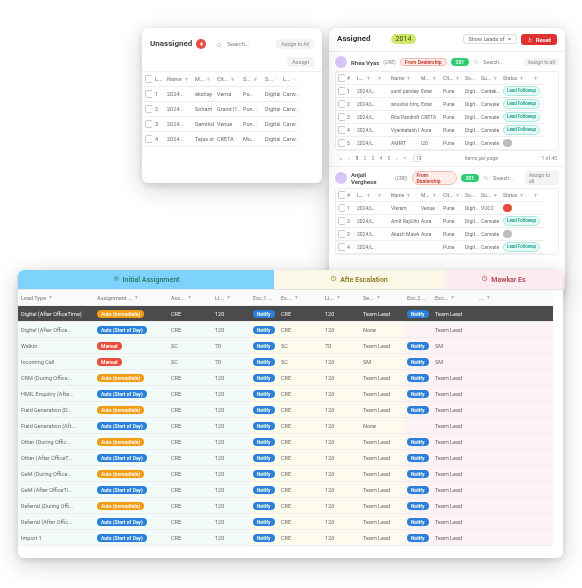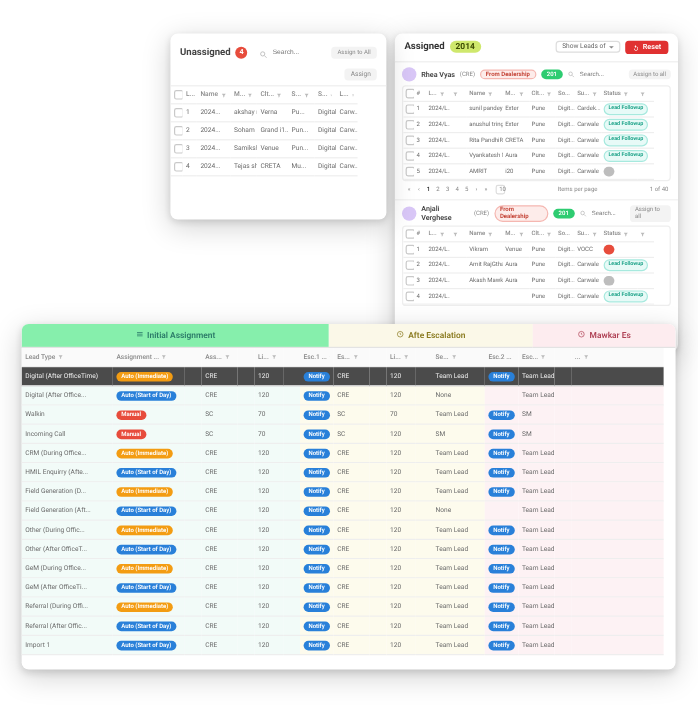--- a/index.html
+++ b/index.html
@@ -41,21 +41,21 @@
   #card-unassigned .hdr .search-ic svg { width: 7px; height: 7px; stroke:#aaa; fill:none; stroke-width:2;}
   #card-unassigned .hdr input { flex: 1; border: none; font-size: 5.5px; color: #888; outline: none; min-width: 0; }
   #card-unassigned .subhdr { display:flex; justify-content:flex-end; padding: 0 8px 4px; gap:4px; }
   #card-unassigned .grid { display: grid; grid-template-columns: 10px 12px 28px 22px 26px 22px 18px 18px; border-top: 1px solid #eee; }
   #card-unassigned .grid .hcell, #card-unassigned .grid .cell { height: 15px; }
 
   
   #card-assigned { left: 329px; top: 28px; width: 236px; height: 265px; }
   #card-assigned .hdr { display: flex; align-items: flex-start; gap: 4px; padding: 6px 8px; border-bottom: 1px solid #eee; }
   #card-assigned .hdr .title { font-size: 8px; font-weight: 700; color: #333; }
-  #card-assigned .hdr .cnt { font-size: 7px; font-weight: 700; }
+  #card-assigned .hdr .cnt { font-size: 7px; font-weight: 400; margin-left: 16px; }
   #card-assigned .hdr .spacer { flex: 1; }
   #card-assigned .hdr .sel { font-size: 5.5px; color: #666; display:flex; align-items:center; gap:2px; border:1px solid #ddd; border-radius:3px; padding:1px 4px;}
   #card-assigned .hdr .sel svg{width:5px;height:5px;fill:#888;}
 
   .cre-block { padding: 4px 6px; border-top: 1px solid #f0f0f0; }
   .cre-block:first-of-type { border-top: none; }
   .cre-hdr { display: flex; align-items: center; gap: 4px; }
   .avatar { width: 12px; height: 12px; border-radius: 50%; background: #d9c7f7; flex: none; }
   .cre-name { font-size: 6px; font-weight: 600; color: #444; }
   .role { font-size: 5px; color: #888; }
@@ -68,21 +68,21 @@
   .cre-grid .cell.last { overflow: visible; }
   .cre-grid .cell .pill { font-size:4.5px; padding:1px 3px;}
 
   .pager { display:flex; align-items:center; justify-content:space-between; font-size:5px; color:#888; padding: 3px 2px 0;}
   .pager .pg-btns span { display:inline-block; width:8px; text-align:center; }
 
   
   #card-rules { left: 18px; top: 270px; width: 545px; height: 288px; }
   #card-rules .group-hdr { display: grid; grid-template-columns: 256px 170px 119px; }
   #card-rules .group-hdr > div { display:flex; align-items:center; justify-content:center; gap:3px; font-size:7px; font-weight:600; padding: 5px 0; border-bottom:1px solid #e3e3e3; }
-  #card-rules .g1 { background: #86efac; color:#2b7a68; }
+  #card-rules .g1 { background: #7dd3fc; color:#2b7a68; }
   #card-rules .g2 { background: #fbf8e8; color:#8a7a1f; }
   #card-rules .g3 { background: #fdecef; color:#b04256; }
   .ghdr-ic svg { width:7px; height:7px; fill: currentColor; }
 
   #card-rules .rules-grid { display:grid; grid-template-columns: 76px 60px 14px 30px 14px 24px 14px 28px 30px 14px 24px 14px 30px 14px 28px 30px 14px 77px; }
   #card-rules .rules-grid .hcell, #card-rules .rules-grid .cell { height: 16px; font-size:5.5px; padding:2px 3px;}
   #card-rules .rules-grid .hcell { background:#fafafa; }
   #card-rules .rules-grid .cell .pill { font-size:5px; padding:1px 4px; }
   #card-rules .rules-grid .cell.tint-g { background: #f2fbf8; }
   #card-rules .rules-grid .cell.tint-y { background: #fdfbed; }

